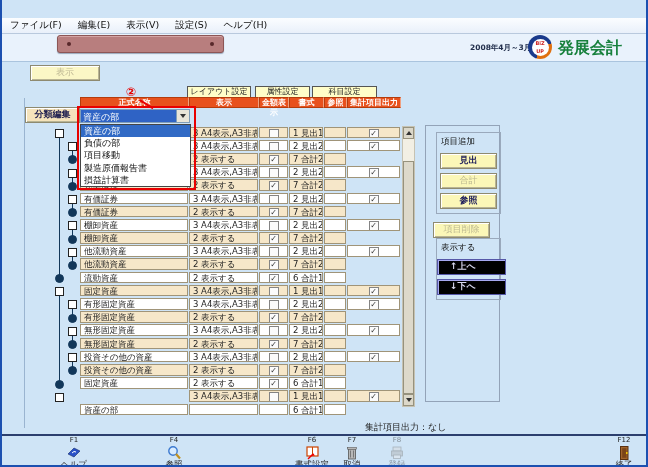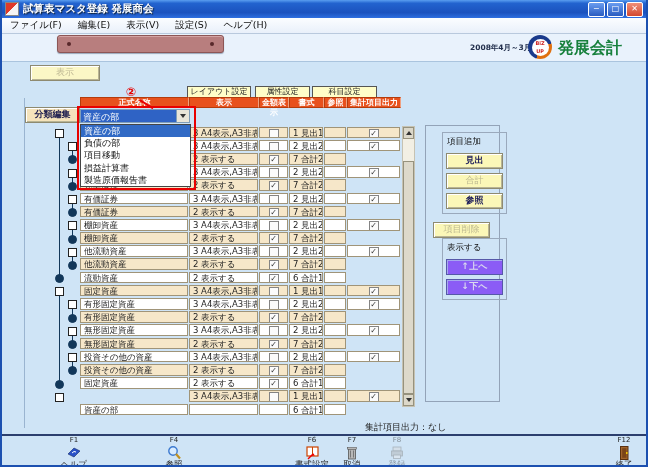--- a/index.html
+++ b/index.html
@@ -83,53 +83,44 @@
   .sbtn{position:absolute;left:0;width:11px;height:12px;background:#dcd8ca;border:1px solid #96927e;
     box-sizing:border-box;}
   .sbtn:after{content:"";position:absolute;left:2px;width:0;height:0;
     border-left:3px solid transparent;border-right:3px solid transparent;}
   .sbtn.up{top:0;} .sbtn.up:after{top:3px;border-bottom:4px solid #333;}
   .sbtn.down{bottom:0;} .sbtn.down:after{top:3px;border-top:4px solid #333;}
   .sthumb{position:absolute;left:0;top:34px;width:11px;height:233px;background:#ddd9cb;
     border:1px solid #96927e;box-sizing:border-box;}
   
   .panel{position:absolute;left:423px;top:125px;width:73px;height:275px;border:1px solid #93a3b8;}
-  .pgroup{position:absolute;left:16px;width:63px;border:1px solid #9aa9bc;}
+  .pgroup{position:absolute;left:10px;width:63px;border:1px solid #9aa9bc;}
   .pgroup .glabel{font-size:8.5px;color:#111;padding:3px 0 1px 4px;}
   .pbtn-y{display:block;width:55px;height:14px;margin:4px auto 2px auto;font-size:9px;line-height:13px;
     text-align:center;background:#fbf7b8;border:1px solid #8e8a70;
     box-shadow:inset 1px 1px 0 #fff,inset -1px -1px 0 #b8b494;}
   .pbtn-p{display:block;width:55px;height:14px;margin:4px auto 2px auto;font-size:9px;line-height:13px;
-    text-align:center;background:#8b5cf6;border:1px solid #5658a8;color:#d9d9ef;font-weight:bold;
-    box-shadow:inset 1px 1px 0 #a6a8ef;}
+    background:#000000;border:1px solid #5658a8;color:#d9d9ef;font-weight:bold;
+    box-shadow:inset 1px 1px 0 #a6a8ef;padding-left:12px;}
   .en{color:#1a1a5a;font-weight:bold;} .dis{color:#bcb890;}
   
   .status{position:absolute;left:363px;top:421px;font-size:9px;color:#222;}
   .divider{position:absolute;left:0;top:434px;width:100%;height:2px;background:#2c3f6e;}
   .fbar{position:absolute;left:0;top:436px;width:100%;height:31px;background:#cfe4f6;}
   .fkey{position:absolute;top:0;width:44px;text-align:center;}
   .fkey .k{font-size:7px;color:#222;line-height:8px;}
   .fkey .ic{height:15px;margin-top:1px;}
   .fkey .lb{font-size:8.5px;color:#222;line-height:9px;}
   .fkey.disabled{opacity:.45;}
 </style>
 </head>
 <body>
 
 <div id="window">
 
-  <div class="titlebar">
-    <div class="app-icon"></div>
-    <span class="titletext">試算表マスタ登録 発展商会</span>
-    <div class="winbtns">
-      <div class="wbtn">─</div>
-      <div class="wbtn">□</div>
-      <div class="wbtn close">✕</div>
-    </div>
-  </div>
 
   <div class="menubar">
       <div style="display: inline-block;">ファイル(F)</div>
       <div style="display: inline-block;">編集(E)</div>
       <div style="display: inline-block;">表示(V)</div>
       <div style="display: inline-block;">設定(S)</div>
       <div style="display: inline-block;">ヘルプ(H)</div>
     </div>
 
   <div class="headerband">
@@ -434,22 +425,22 @@
   <div class="vscroll">
     <div class="sbtn up"></div>
     <div class="sthumb"></div>
     <div class="sbtn down"></div>
   </div>
 
   <div class="droplist" id="droplist-host">
       <div class="item selected">資産の部</div>
       <div class="item">負債の部</div>
       <div class="item">項目移動</div>
+      <div class="item">製造原価報告書</div>
       <div class="item">損益計算書</div>
-      <div class="item">製造原価報告書</div>
     </div>
 
   <div class="anno-box"></div>
   <div class="anno-num">②</div>
   <div class="anno-line"></div>
 
   <div class="panel">
     <div class="pgroup" style="top:6px;height:80px;">
       <div class="glabel">項目追加</div>
       <div id="add-buttons-host">

